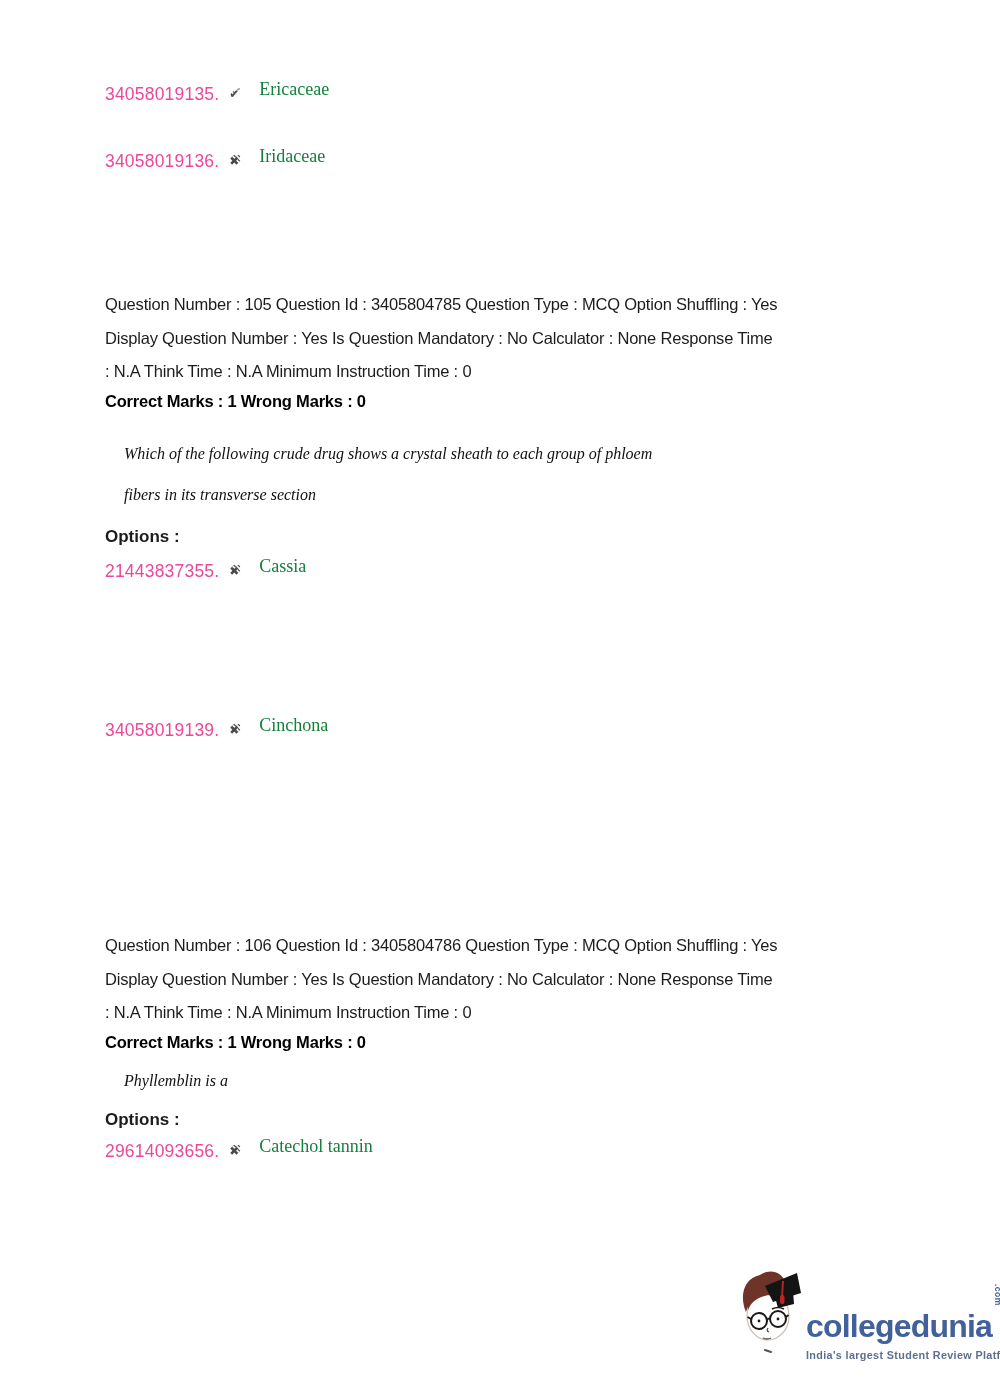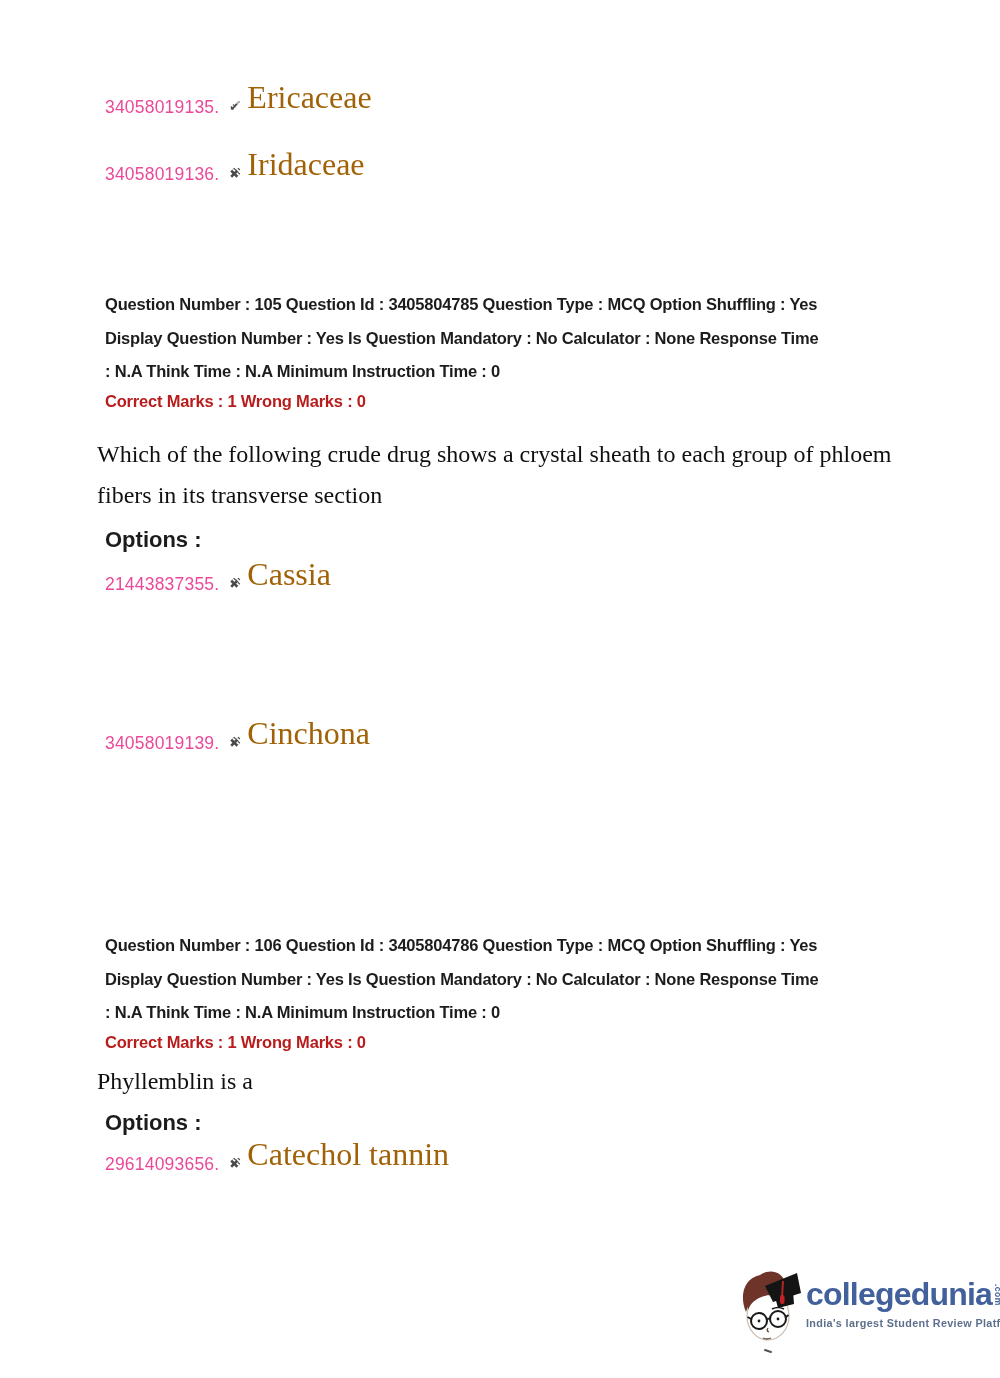--- a/index.html
+++ b/index.html
@@ -1,48 +1,48 @@
 <!DOCTYPE html>
 <html><head>
 <meta charset="utf-8">
 <style>
   html,body{margin:0;padding:0;background:#ffffff;}
   #page{position:relative;width:1000px;height:1378px;background:#ffffff;overflow:hidden;
         font-family:"Liberation Sans",sans-serif;}
 
   
-  .meta{position:absolute;left:105px;font-weight:700;font-size:16.5px;line-height:33.6px;
+  .meta{position:absolute;left:105px;font-weight:400;font-size:16.5px;line-height:33.6px;
         color:#1c1c1c;letter-spacing:-0.2px;}
   .meta div{white-space:nowrap;}
-  .marks{position:absolute;left:105px;font-weight:700;font-size:16.5px;color:#b91c1c;
+  .marks{position:absolute;left:105px;font-weight:700;font-size:16.5px;color:#000000;
          letter-spacing:-0.2px;white-space:nowrap;}
 
   
-  .qtext{position:absolute;left:97px;font-family:"Liberation Serif","DejaVu Serif",serif;
-         font-size:24px;line-height:40.5px;color:#101010;}
+  .qtext{position:absolute;left:124px;font-family:"Liberation Serif","DejaVu Serif",serif;
+         font-size:16px;line-height:40.5px;color:#101010;font-style:italic;}
   .qtext div{white-space:nowrap;}
 
-  .opts-label{position:absolute;left:105px;font-weight:700;font-size:22px;color:#1c1c1c;}
+  .opts-label{position:absolute;left:105px;font-weight:700;font-size:17px;color:#1c1c1c;}
 
   
   .opt-row{position:absolute;left:105px;display:flex;align-items:baseline;}
   .opt-num{font-size:17.5px;color:#ec4899;letter-spacing:0.2px;}
   .opt-icon{margin-left:10px;position:relative;top:-2px;font-size:12px;color:#4a4a4a;
             width:18px;display:inline-block;}
   .icon-correct::before{content:"\2714";text-shadow:1.2px -1px 0 #ffffff,2px -1.7px 0 #4a4a4a;}
   .icon-wrong::before{content:"\2716";text-shadow:1.2px -1px 0 #ffffff,2px -1.7px 0 #4a4a4a;}
-  .opt-label{font-family:"Liberation Serif","DejaVu Serif",serif;
-             font-size:32px;color:#a16207;position:relative;top:-5px;white-space:nowrap;}
+  .opt-label{margin-left:12px;font-family:"Liberation Serif","DejaVu Serif",serif;
+             font-size:18px;color:#15803d;position:relative;top:-5px;white-space:nowrap;}
 
   
   .logo{position:absolute;left:738px;top:1264px;width:260px;height:95px;}
   .logo-mascot{position:absolute;left:0;top:2px;}
   .logo-textblock{position:absolute;left:68px;top:14px;}
   .logo-brand-row{display:flex;align-items:flex-start;}
-  .logo-brand{font-weight:700;font-size:32px;line-height:32px;letter-spacing:-0.8px;color:#41609c;}
+  .logo-brand{font-weight:700;font-size:32px;line-height:32px;letter-spacing:-0.8px;color:#41609c;margin-top:32px;}
   .logo-tld{writing-mode:vertical-rl;font-weight:700;font-size:8.5px;color:#41609c;
             margin-left:1px;margin-top:6px;letter-spacing:0.5px;}
   .logo-tagline{font-weight:700;font-size:10.8px;color:#5d6f8d;letter-spacing:0.35px;
                 margin-top:7px;white-space:nowrap;}
 </style>
 </head>
 <body>
 
 <div id="page">
 

